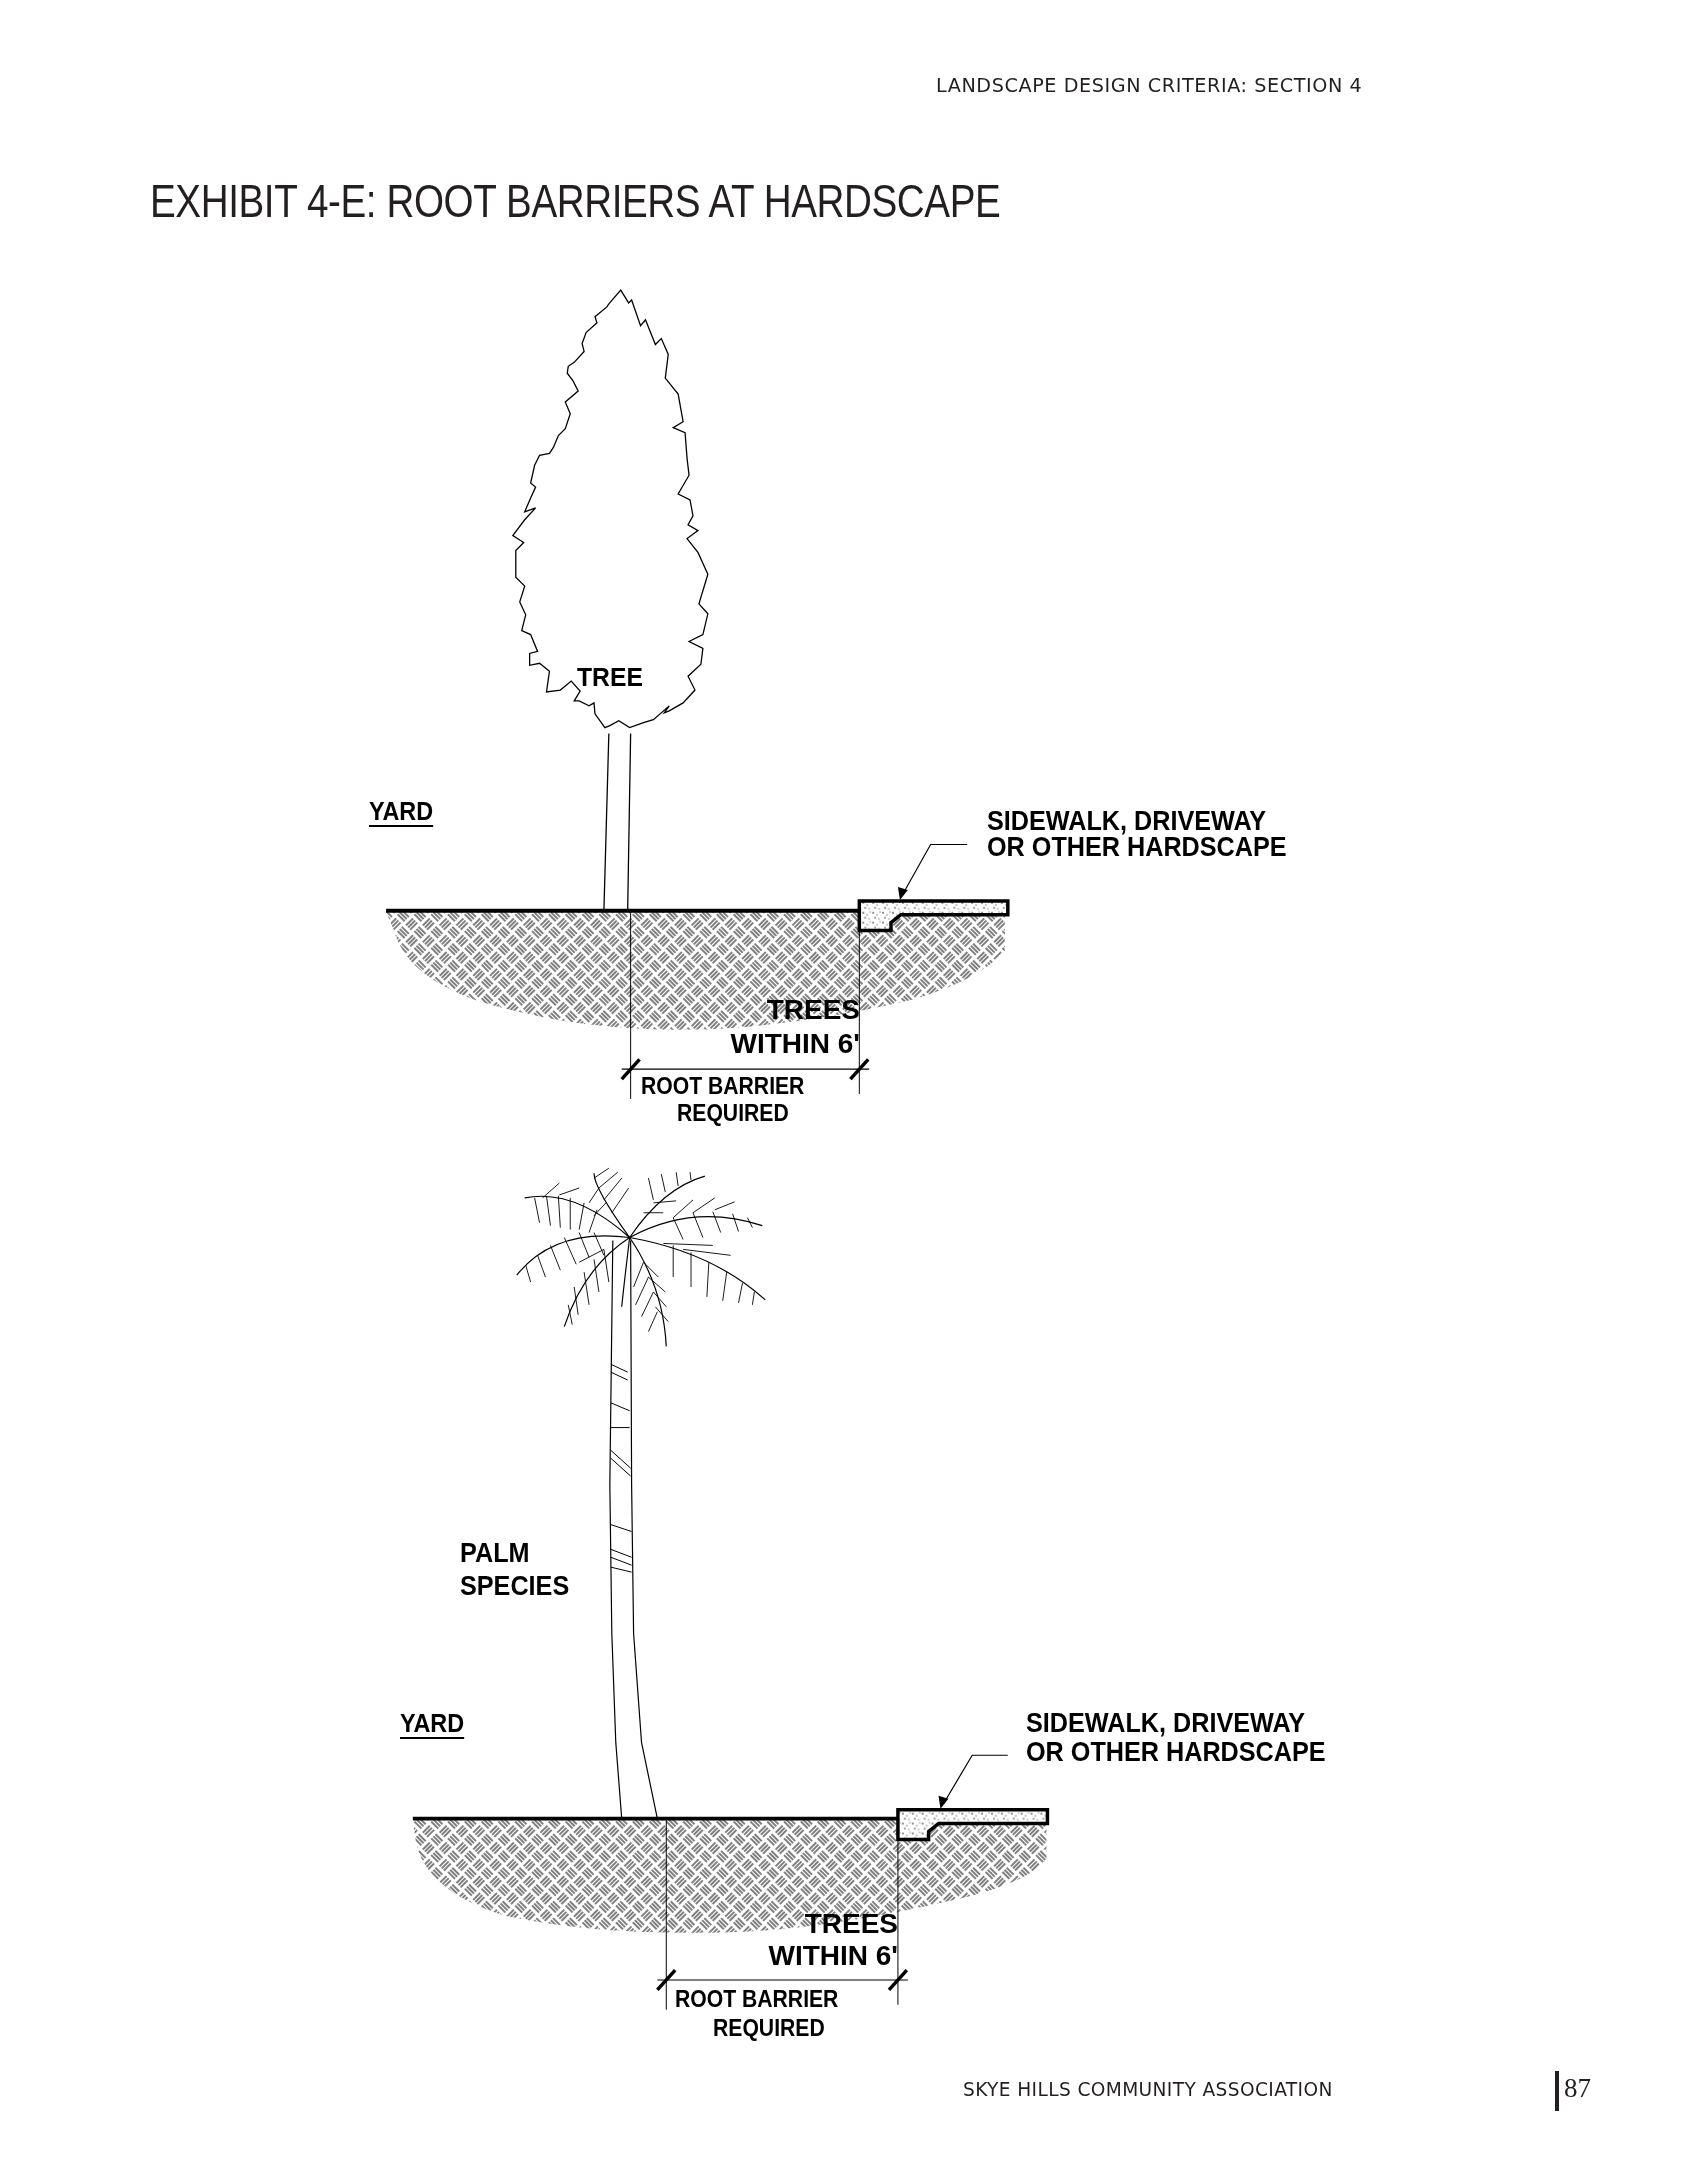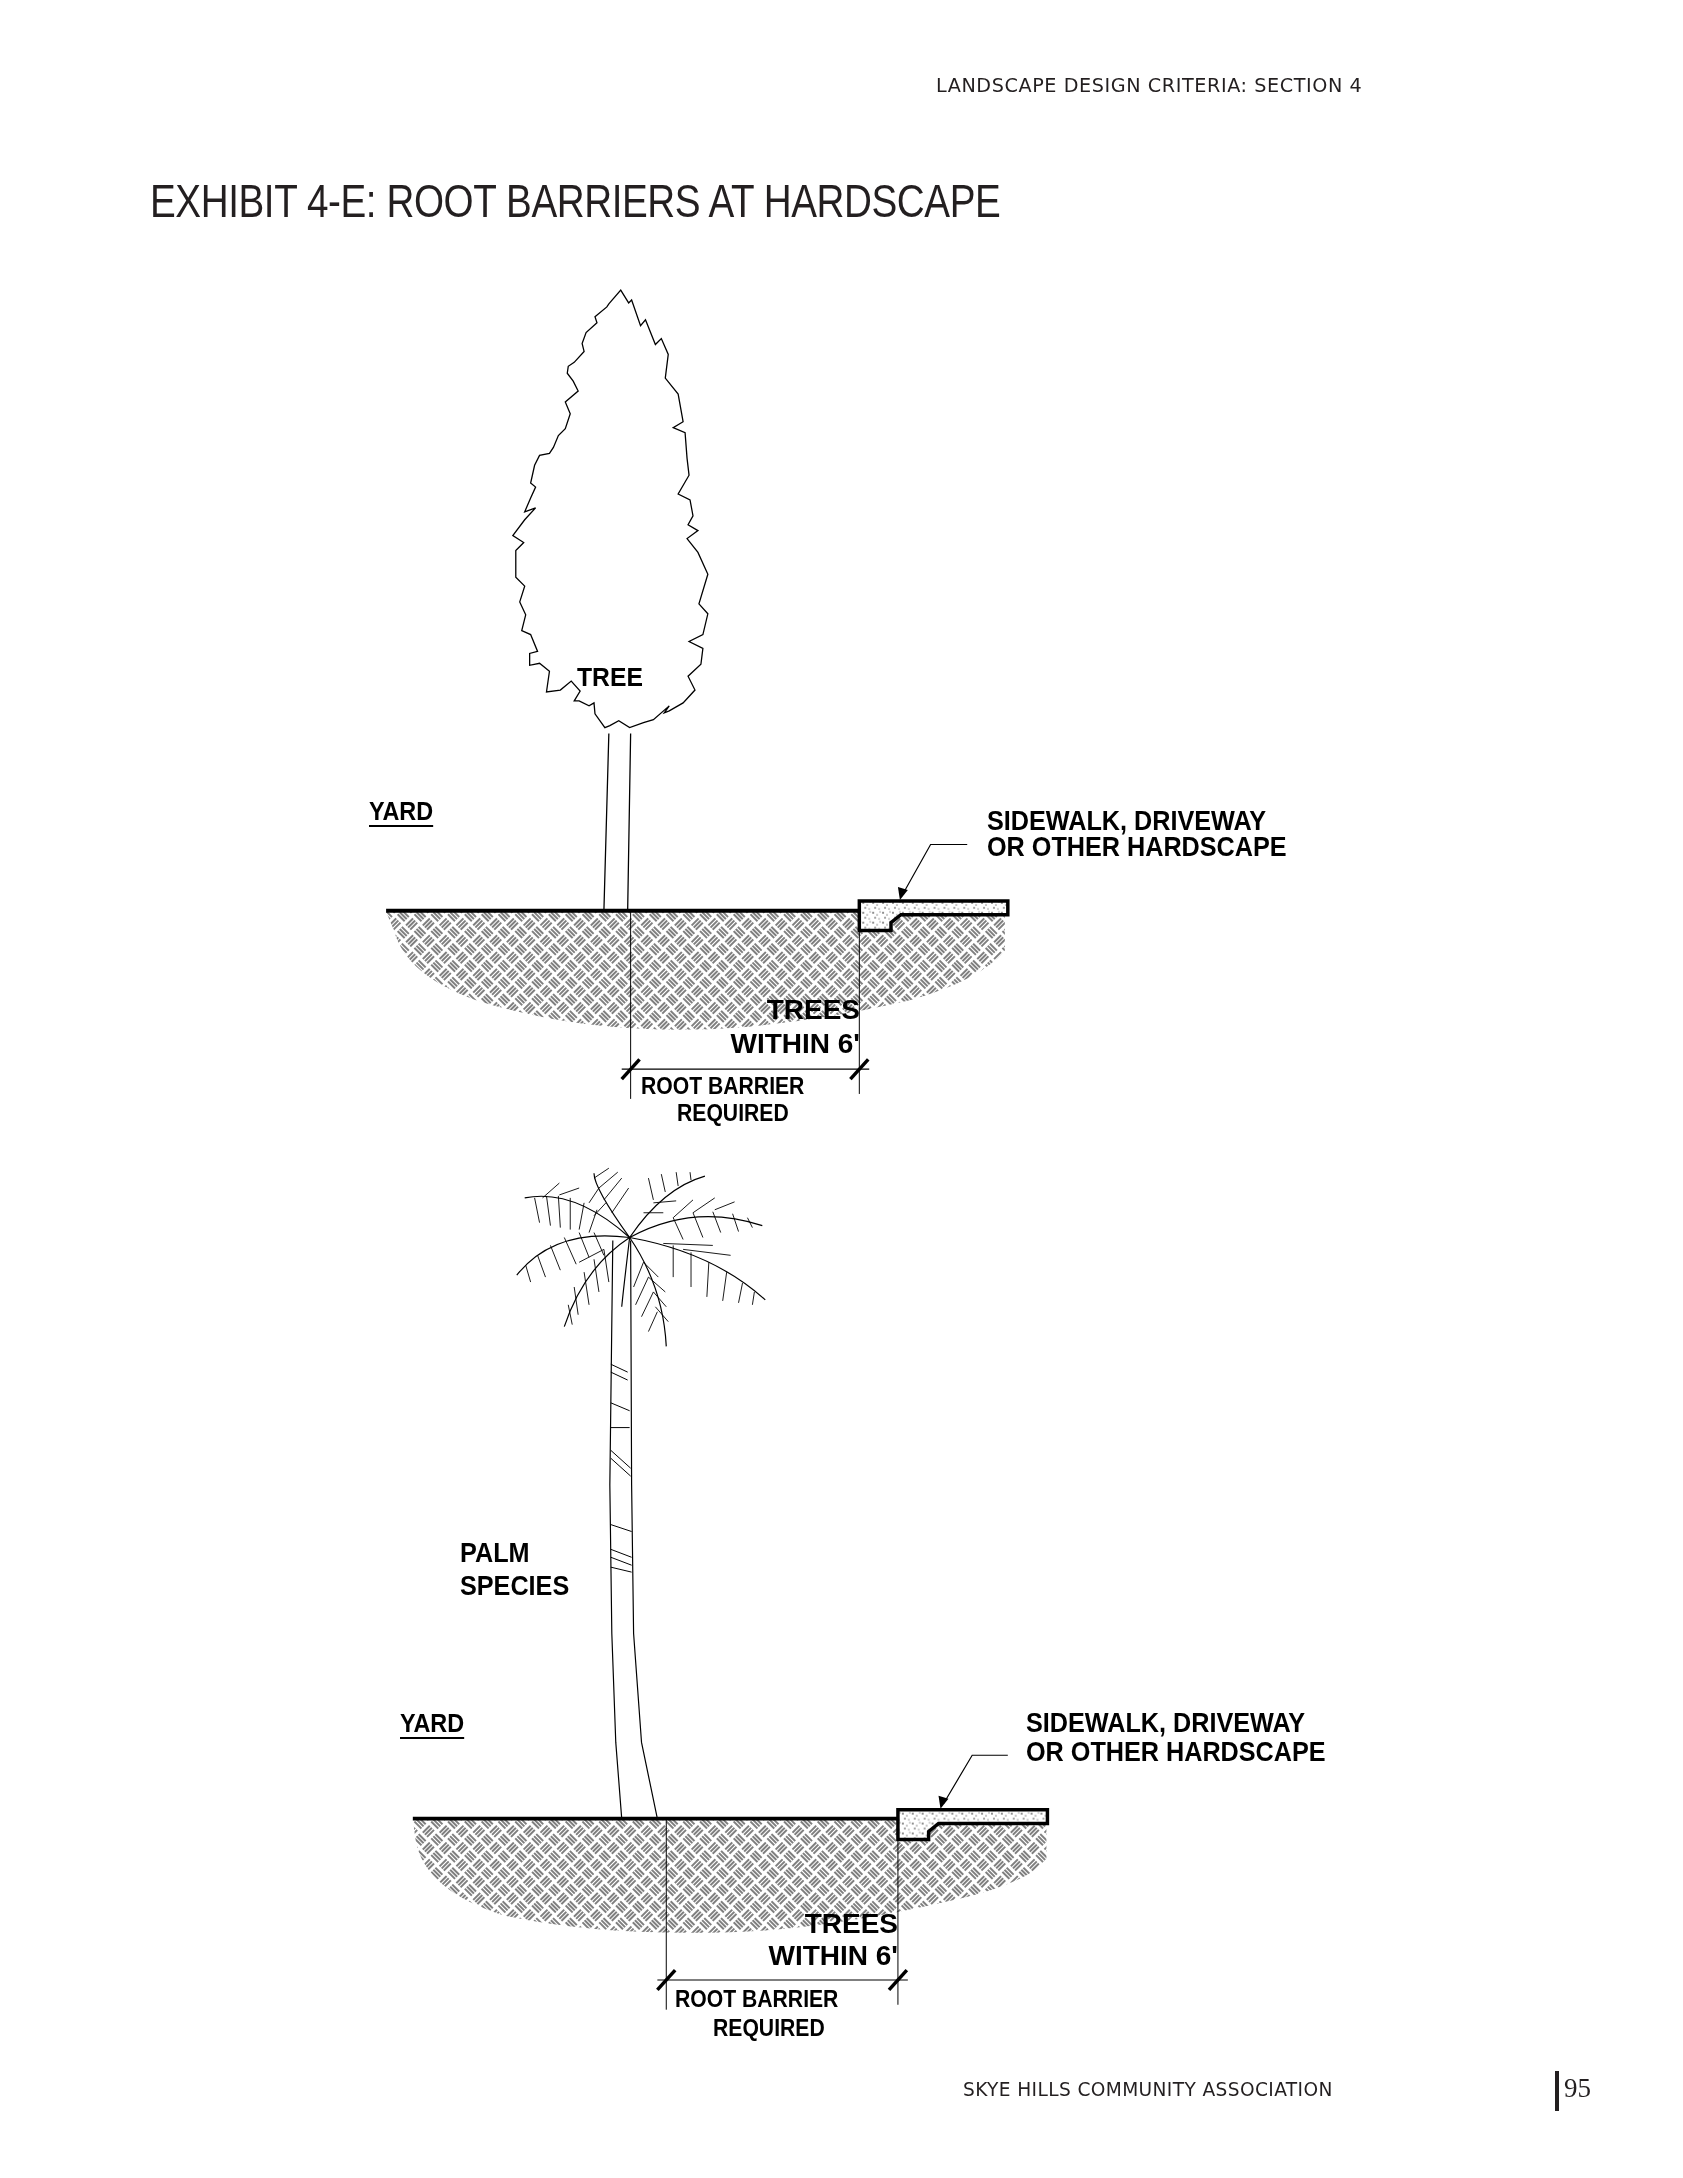--- a/index.html
+++ b/index.html
@@ -199,15 +199,15 @@
   <div class="lbl u" style="left:400px;top:1710px;font-size:26px;transform:scaleX(0.9);">YARD</div>
   <div class="lbl" style="left:1026px;top:1709px;font-size:28px;transform:scaleX(0.9);">SIDEWALK, DRIVEWAY</div>
   <div class="lbl" style="left:1026px;top:1738px;font-size:28px;transform:scaleX(0.9);">OR OTHER HARDSCAPE</div>
   <div class="lbl center" style="left:666px;top:1910px;width:232px;font-size:28px;">TREES</div>
   <div class="lbl center" style="left:666px;top:1942px;width:232px;font-size:28px;">WITHIN 6'</div>
   <div class="lbl" style="left:675px;top:1988px;font-size:23px;transform:scaleX(0.92);">ROOT BARRIER</div>
   <div class="lbl" style="left:713px;top:2017px;font-size:23px;transform:scaleX(0.92);">REQUIRED</div>
 
   <div class="footer">SKYE HILLS COMMUNITY ASSOCIATION</div>
   <div class="pgbar"></div>
-  <div class="pgnum">95</div>
+  <div class="pgnum">87</div>
 </div>
 
 
 </body></html>

